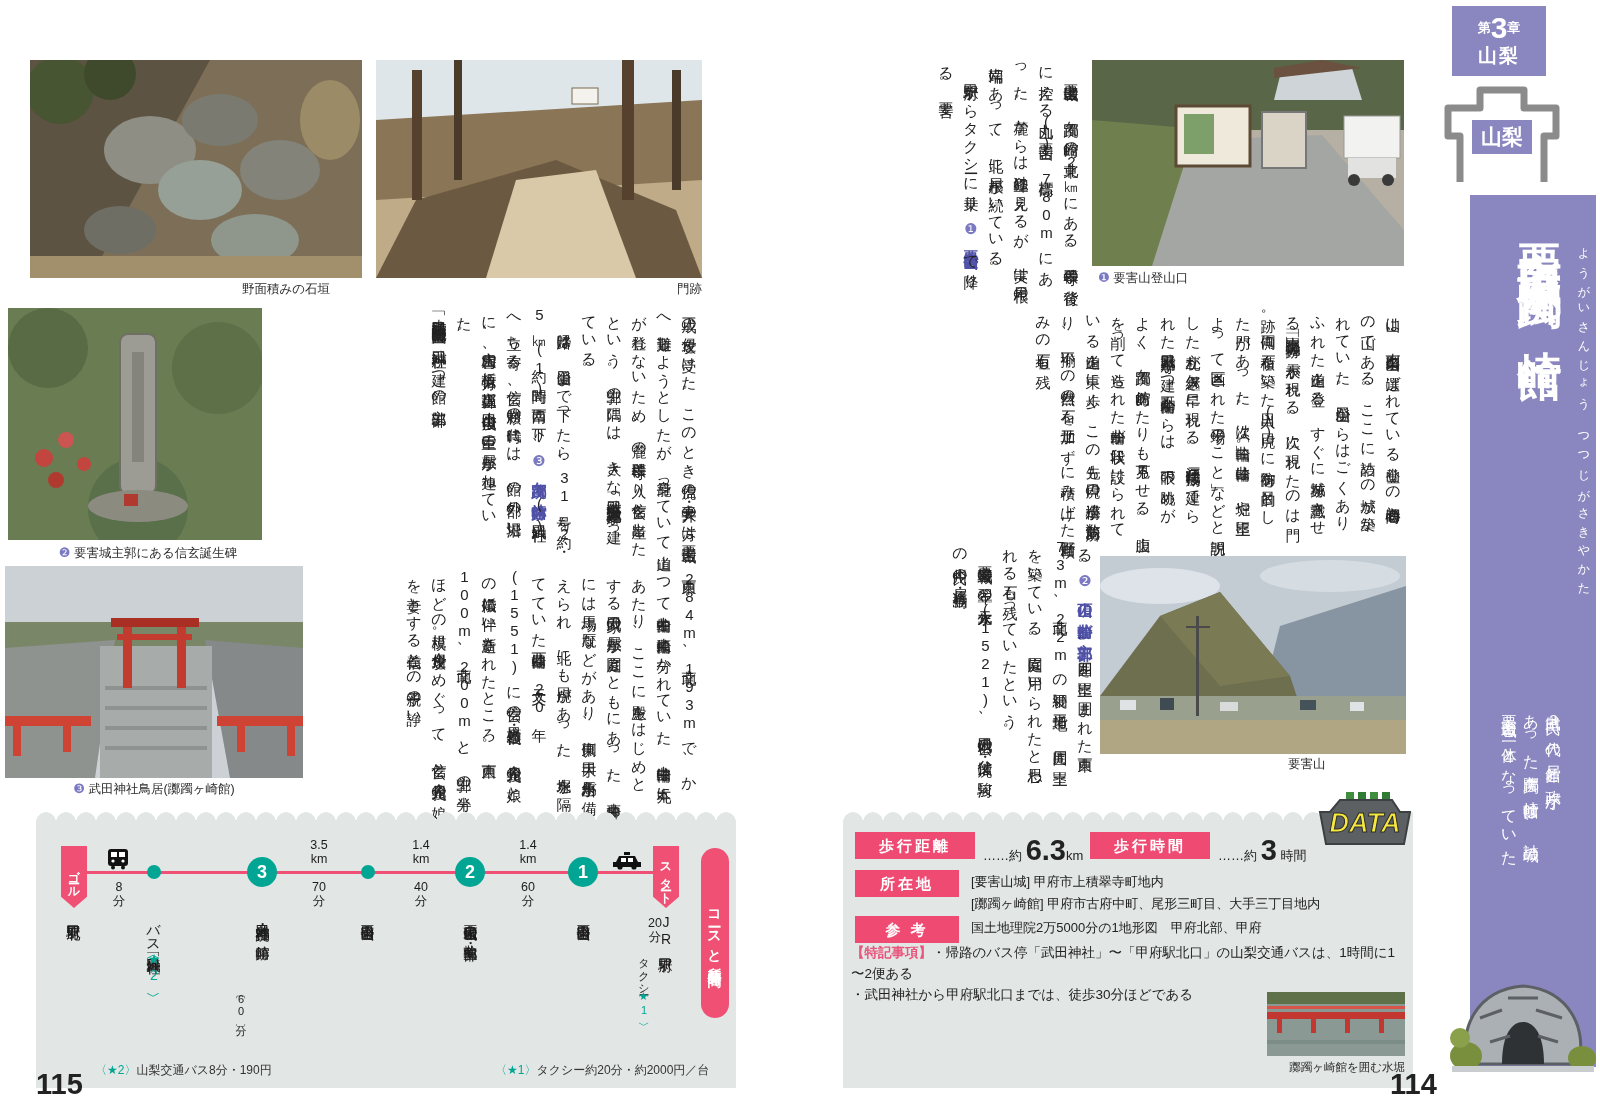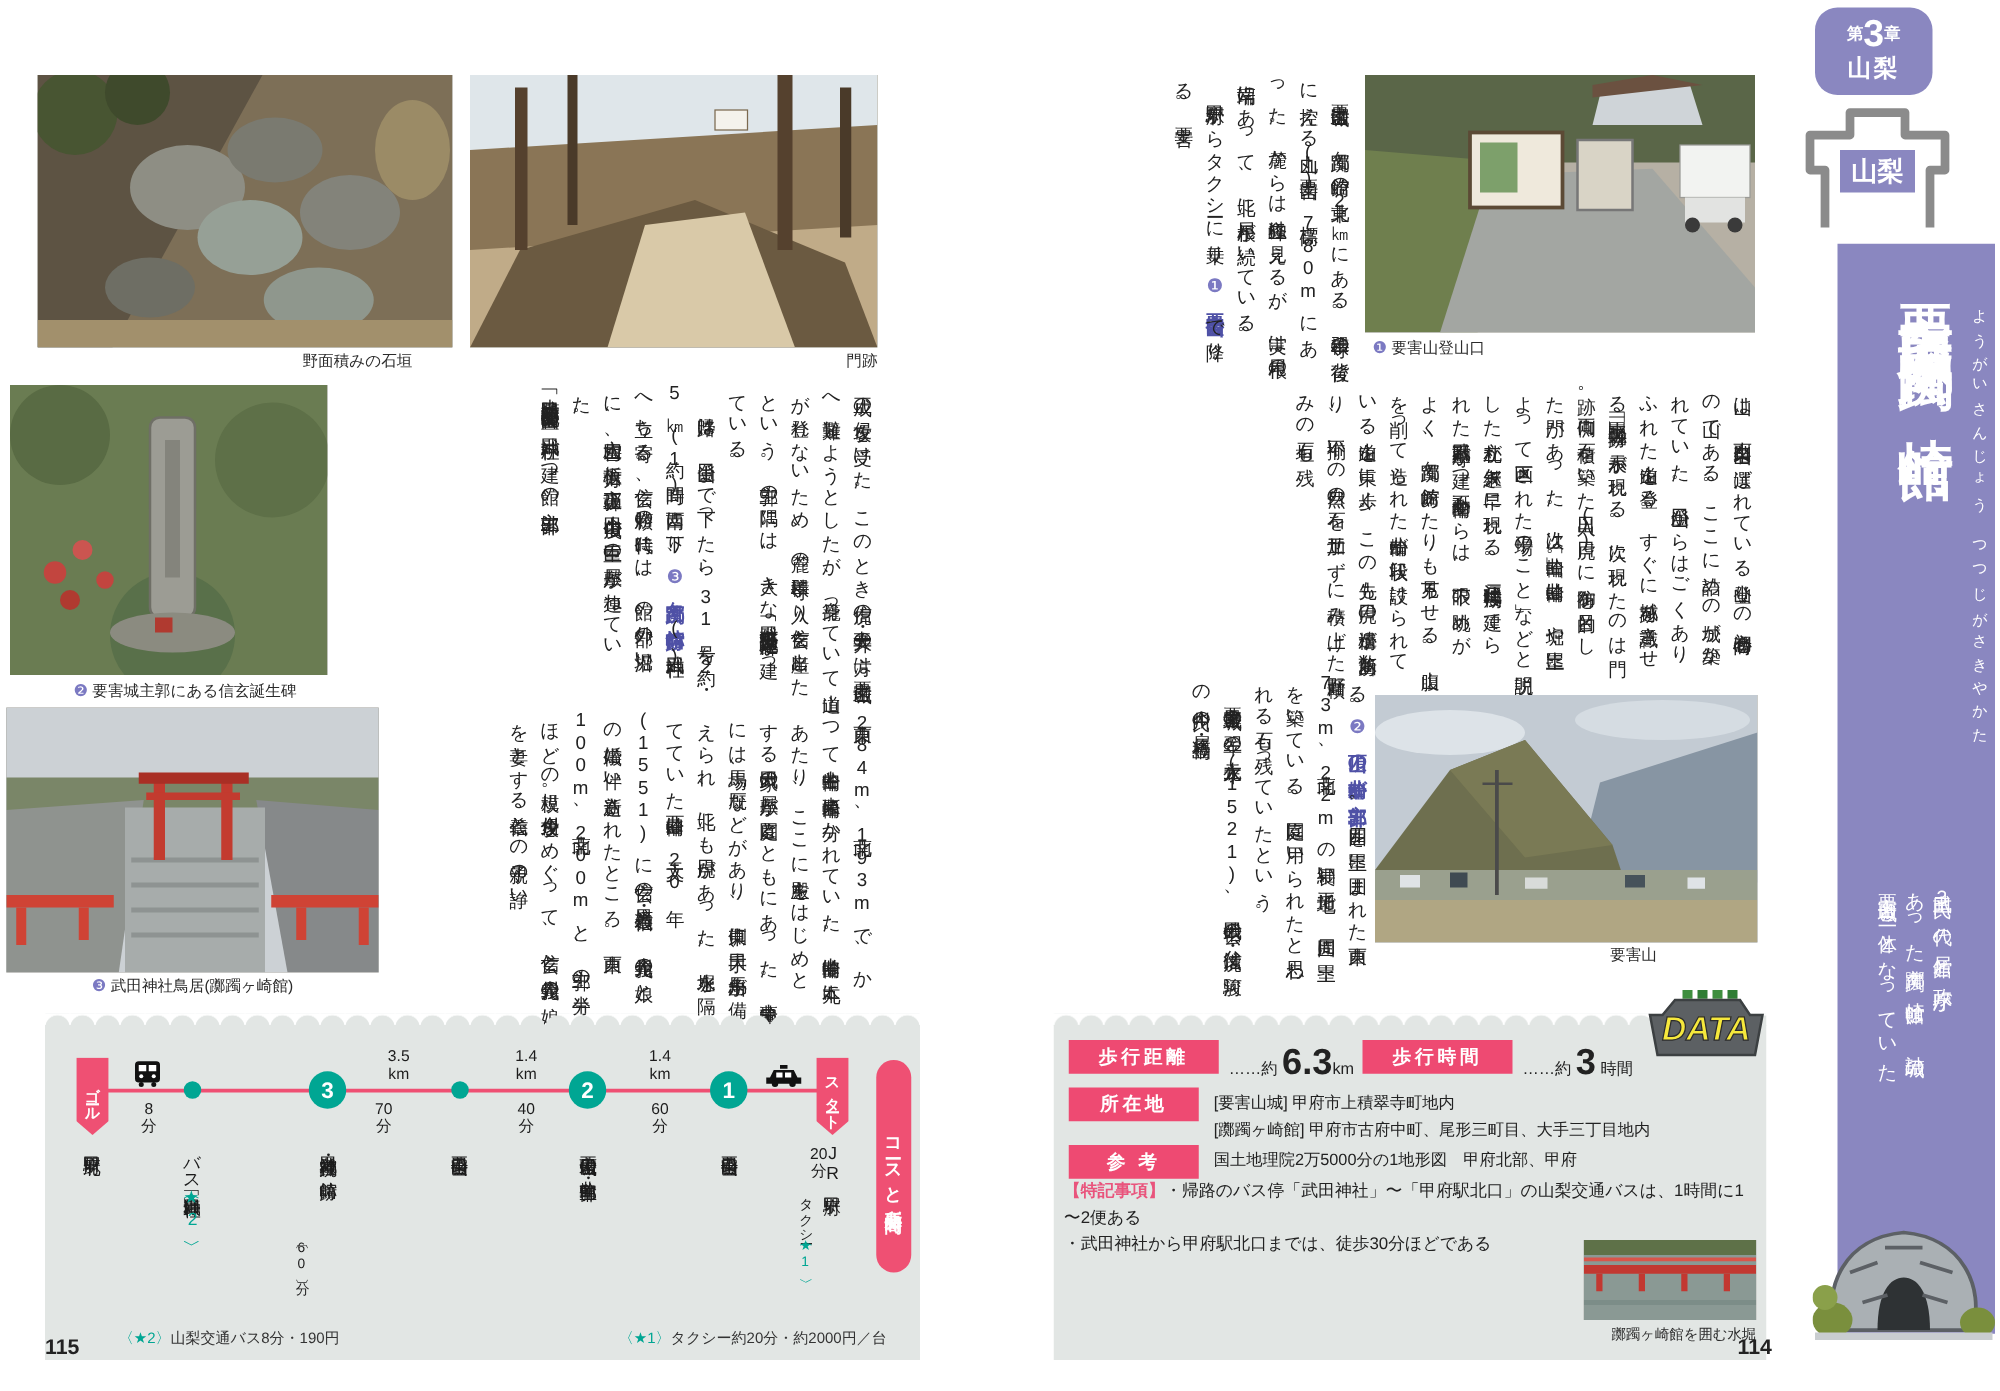--- a/index.html
+++ b/index.html
@@ -12,35 +12,35 @@
   .hl{color:#4f51a6;font-weight:bold;}
   .num-badge{color:#7b79c2;}
   
   .cap{position:absolute;font-size:12.5px;color:#2b2b2b;}
   .cap .num-badge{font-size:13px;}
   
   .photo{position:absolute;overflow:hidden;background:#9a9a92;}
   .photo svg{display:block;width:100%;height:100%;}
   
   .chapter-box{position:absolute;left:1452px;top:6px;width:94px;height:70px;background:#8a87c0;
-               color:#fff;text-align:center;line-height:1;border-radius:18px;}
+               color:#fff;text-align:center;line-height:1;}
   .chapter-line1{margin-top:7px;font-weight:bold;}
   .chapter-line1 .small{font-size:13px;vertical-align:6px;}
   .chapter-line1 .big{font-size:30px;}
   .chapter-line2{font-size:19px;font-weight:bold;margin-top:3px;letter-spacing:2px;}
   .emblem{position:absolute;left:1438px;top:80px;width:128px;height:108px;}
   .title-band{position:absolute;left:1470px;top:195px;width:126px;height:872px;background:#8a87c0;}
   .main-title{position:absolute;right:26px;top:14px;height:600px;writing-mode:vertical-rl;
               text-orientation:upright;font-size:44px;font-weight:bold;color:#fff;letter-spacing:7px;}
   .furigana{position:absolute;right:4px;top:44px;height:580px;writing-mode:vertical-rl;
             text-orientation:upright;font-size:12px;color:#fff;letter-spacing:5px;}
   .subtitle{position:absolute;right:32px;top:508px;height:350px;writing-mode:vertical-rl;
             text-orientation:upright;font-size:15.5px;line-height:22px;color:#fff;letter-spacing:2.5px;}
   .subtitle p{margin:0;}
-  .page-num{position:absolute;font-size:17px;font-weight:bold;color:#222;}
+  .page-num{position:absolute;font-size:29px;font-weight:bold;color:#222;}
   
   .panel{position:absolute;background:#e2e6e4;}
   .panel::before{content:"";position:absolute;top:-9px;left:0;right:0;height:10px;
       background-image:radial-gradient(circle at 10px 11px,#e2e6e4 9.5px,rgba(0,0,0,0) 10px);
       background-size:20px 10px;background-repeat:repeat-x;}
   
   .course-line{position:absolute;left:34px;top:51px;width:592px;height:3px;background:#ef5073;}
   .pill{position:absolute;left:665px;top:28px;width:28px;height:170px;background:#ef5073;border-radius:14px;
         writing-mode:vertical-rl;text-orientation:upright;color:#fff;font-size:14px;font-weight:bold;
         letter-spacing:2px;text-align:center;line-height:28px;}
@@ -198,21 +198,21 @@
     <div class="stop-circle" style="left:419px;top:37px;"><span>2</span></div>
     <div class="st-name" style="left:425px;top:94px;height:182px;"><span>要害山城山頂の曲輪・主郭部</span></div>
 
     <div class="leg-label" style="left:370px;top:18px;"><span>1.4</span><br><span>km</span></div>
     <div class="leg-label" style="left:370px;top:60px;"><span>40</span><br><span>分</span></div>
 
     <div class="stop-dot" style="left:325px;top:45px;"></div>
     <div class="st-name" style="left:322px;top:94px;"><span>要害山登山口</span></div>
 
     <div class="leg-label" style="left:268px;top:18px;"><span>3.5</span><br><span>km</span></div>
-    <div class="leg-label" style="left:256px;top:60px;"><span>70</span><br><span>分</span></div>
+    <div class="leg-label" style="left:268px;top:60px;"><span>70</span><br><span>分</span></div>
 
     <div class="stop-circle" style="left:211px;top:37px;"><span>3</span></div>
     <div class="st-name" style="left:217px;top:94px;height:175px;"><span>武田神社・躑躅ヶ崎館跡</span></div>
     <div class="st-sub" style="left:197px;top:172px;"><span>〔60分〕</span></div>
 
     <div class="stop-dot" style="left:111px;top:45px;"></div>
     <div class="st-name" style="left:108px;top:94px;height:175px;"><span>バス停「武田神社」</span><span class="star">〈★2〉</span></div>
 
     <svg style="position:absolute;left:70px;top:28px;" width="24" height="22" viewBox="0 0 24 22">
       <rect x="2" y="1" width="20" height="17" rx="3" fill="#111"></rect>

